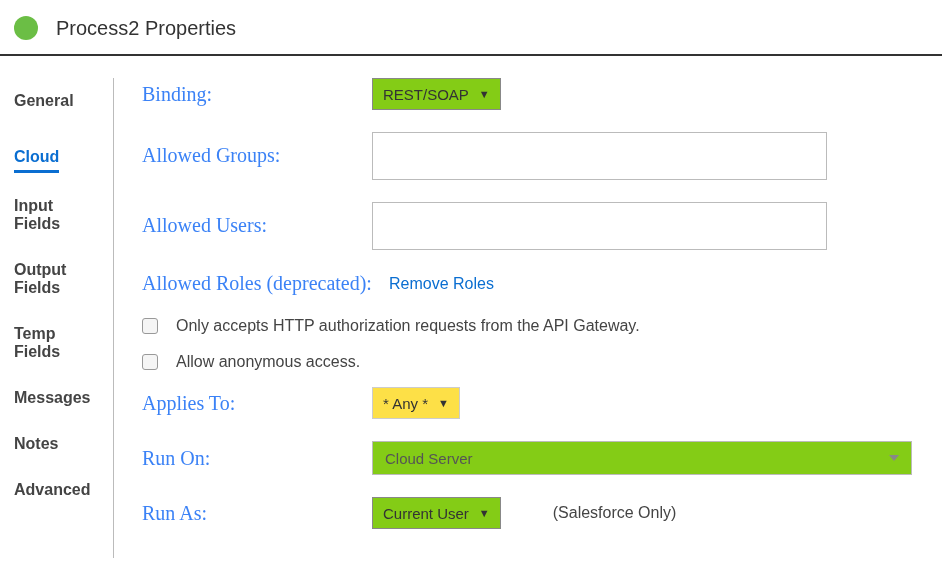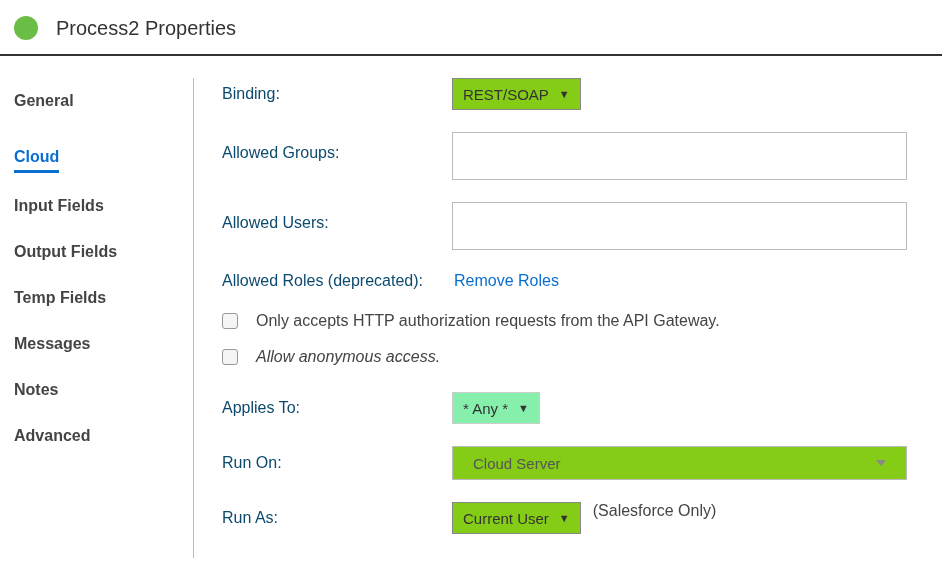--- a/index.html
+++ b/index.html
@@ -68,23 +68,24 @@
     .form-row {
       display: flex;
       align-items: center;
       margin-bottom: 22px;
     }
     .form-row.tall {
       align-items: flex-start;
     }
     .form-label {
       width: 230px;
-      font-size: 16px;
-      color: #0c4a6e;
+      font-size: 20px;
+      color: #3b82f6;
       flex-shrink: 0;
+      font-family: Liberation Serif, serif;
     }
     .form-control {
       flex: 1;
     }
     .text-input {
       width: 455px;
       height: 48px;
       border: 1px solid #bbb;
       padding: 6px 10px;
       font-size: 15px;
@@ -99,43 +100,43 @@
       padding: 0 10px;
       font-size: 15px;
       font-family: inherit;
       cursor: pointer;
       gap: 10px;
     }
     .select-caret {
       font-size: 11px;
     }
     .select-grey {
-      background: #86efac;
+      background: #fde047;
       border: 1px solid #ccc;
     }
     .select-wide {
-      width: 455px;
+      width: 540px;
       justify-content: space-between;
       border: 1px solid #bbb;
       height: 34px;
-      padding: 0 20px;
+      padding: 0 12px;
       color: #555;
     }
     .select-wide .arrow {
       width: 0;
       height: 0;
       border-left: 5px solid transparent;
       border-right: 5px solid transparent;
       border-top: 6px solid #888;
     }
     .link-action {
       color: #0a6ed1;
       font-size: 16px;
       cursor: pointer;
-      margin-left: 2px;
+      margin-left: 17px;
     }
     .checkbox-row {
       display: flex;
       align-items: center;
       margin-bottom: 18px;
       padding-left: 0px;
     }
     .checkbox {
       width: 16px;
       height: 16px;
@@ -207,21 +208,21 @@
       <div class="form-control">
         <span class="link-action">Remove Roles</span>
       </div>
     </div>
 
     <div class="checkbox-row">
       <div class="checkbox"></div>
       <div class="checkbox-label">Only accepts HTTP authorization requests from the API Gateway.</div>
     </div>
 
-    <div class="checkbox-row" style="margin-bottom:26px;font-style:italic;">
+    <div class="checkbox-row" style="margin-bottom:16px;">
       <div class="checkbox"></div>
       <div class="checkbox-label">Allow anonymous access.</div>
     </div>
 
     <div class="form-row">
       <div class="form-label">Applies To:</div>
       <div class="form-control">
         <div class="select-native select-grey">
           <span>* Any *</span>
           <span class="select-caret">▼</span>
@@ -234,21 +235,21 @@
       <div class="form-control">
         <div class="select-native select-wide">
           <span>Cloud Server</span>
           <span class="arrow"></span>
         </div>
       </div>
     </div>
 
     <div class="form-row" style="margin-bottom:10px;">
       <div class="form-label">Run As:</div>
-      <div class="form-control" style="display:flex;align-items:flex-start;">
+      <div class="form-control" style="display:flex;align-items:center;gap:40px;">
         <div class="select-native">
           <span>Current User</span>
           <span class="select-caret">▼</span>
         </div>
         <span class="hint-text">(Salesforce Only)</span>
       </div>
     </div>
 
   </div>
 

